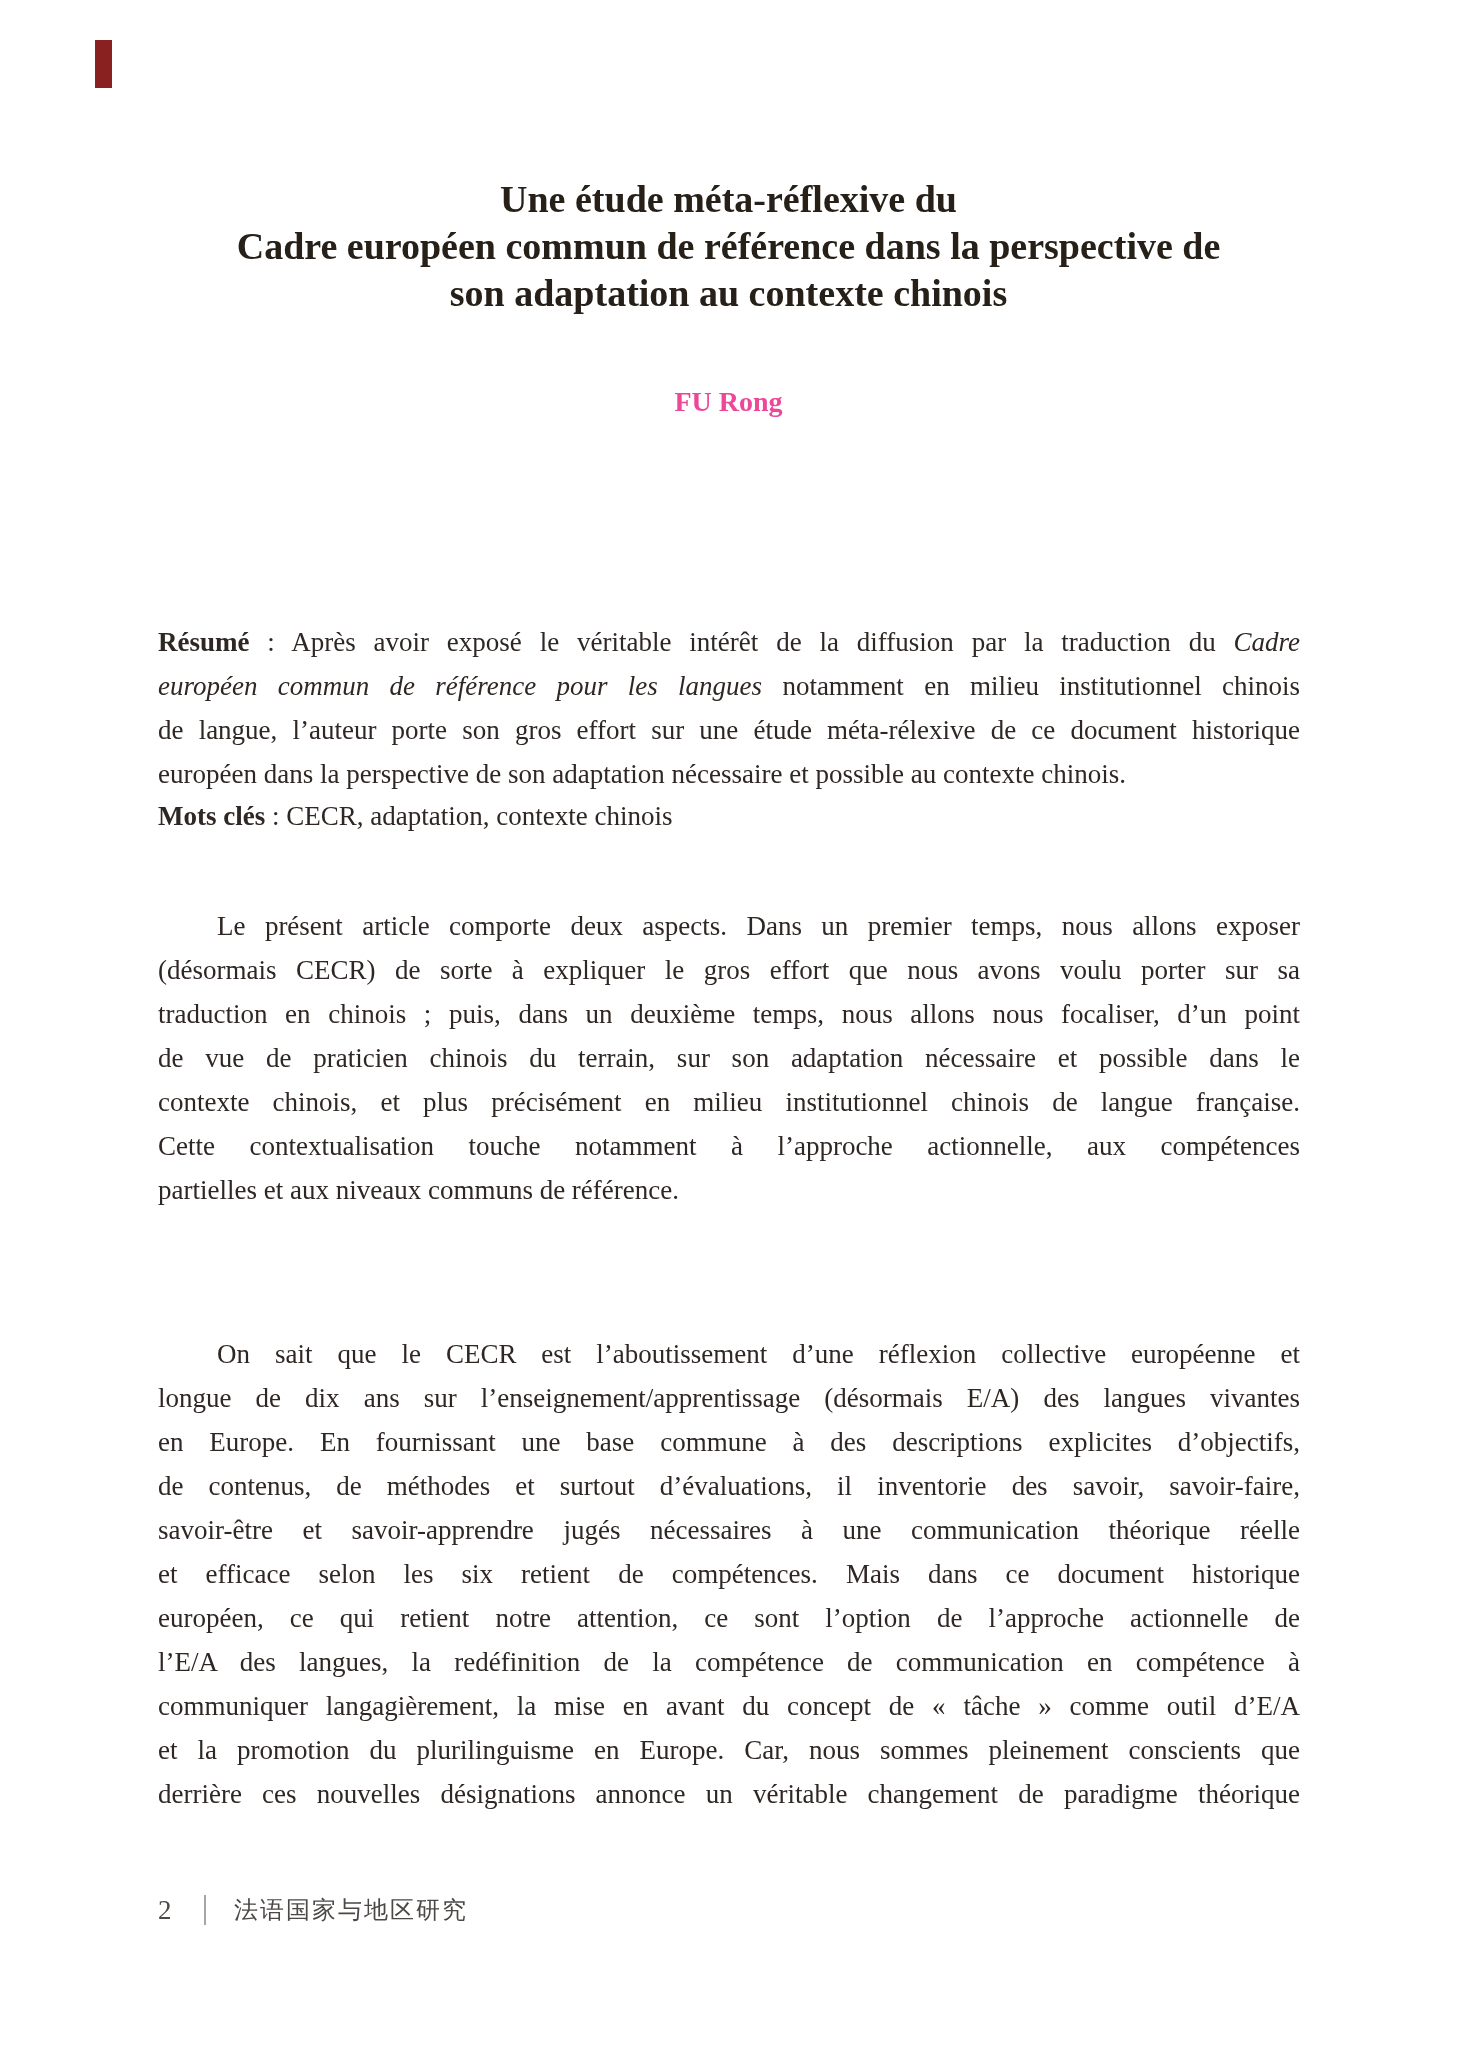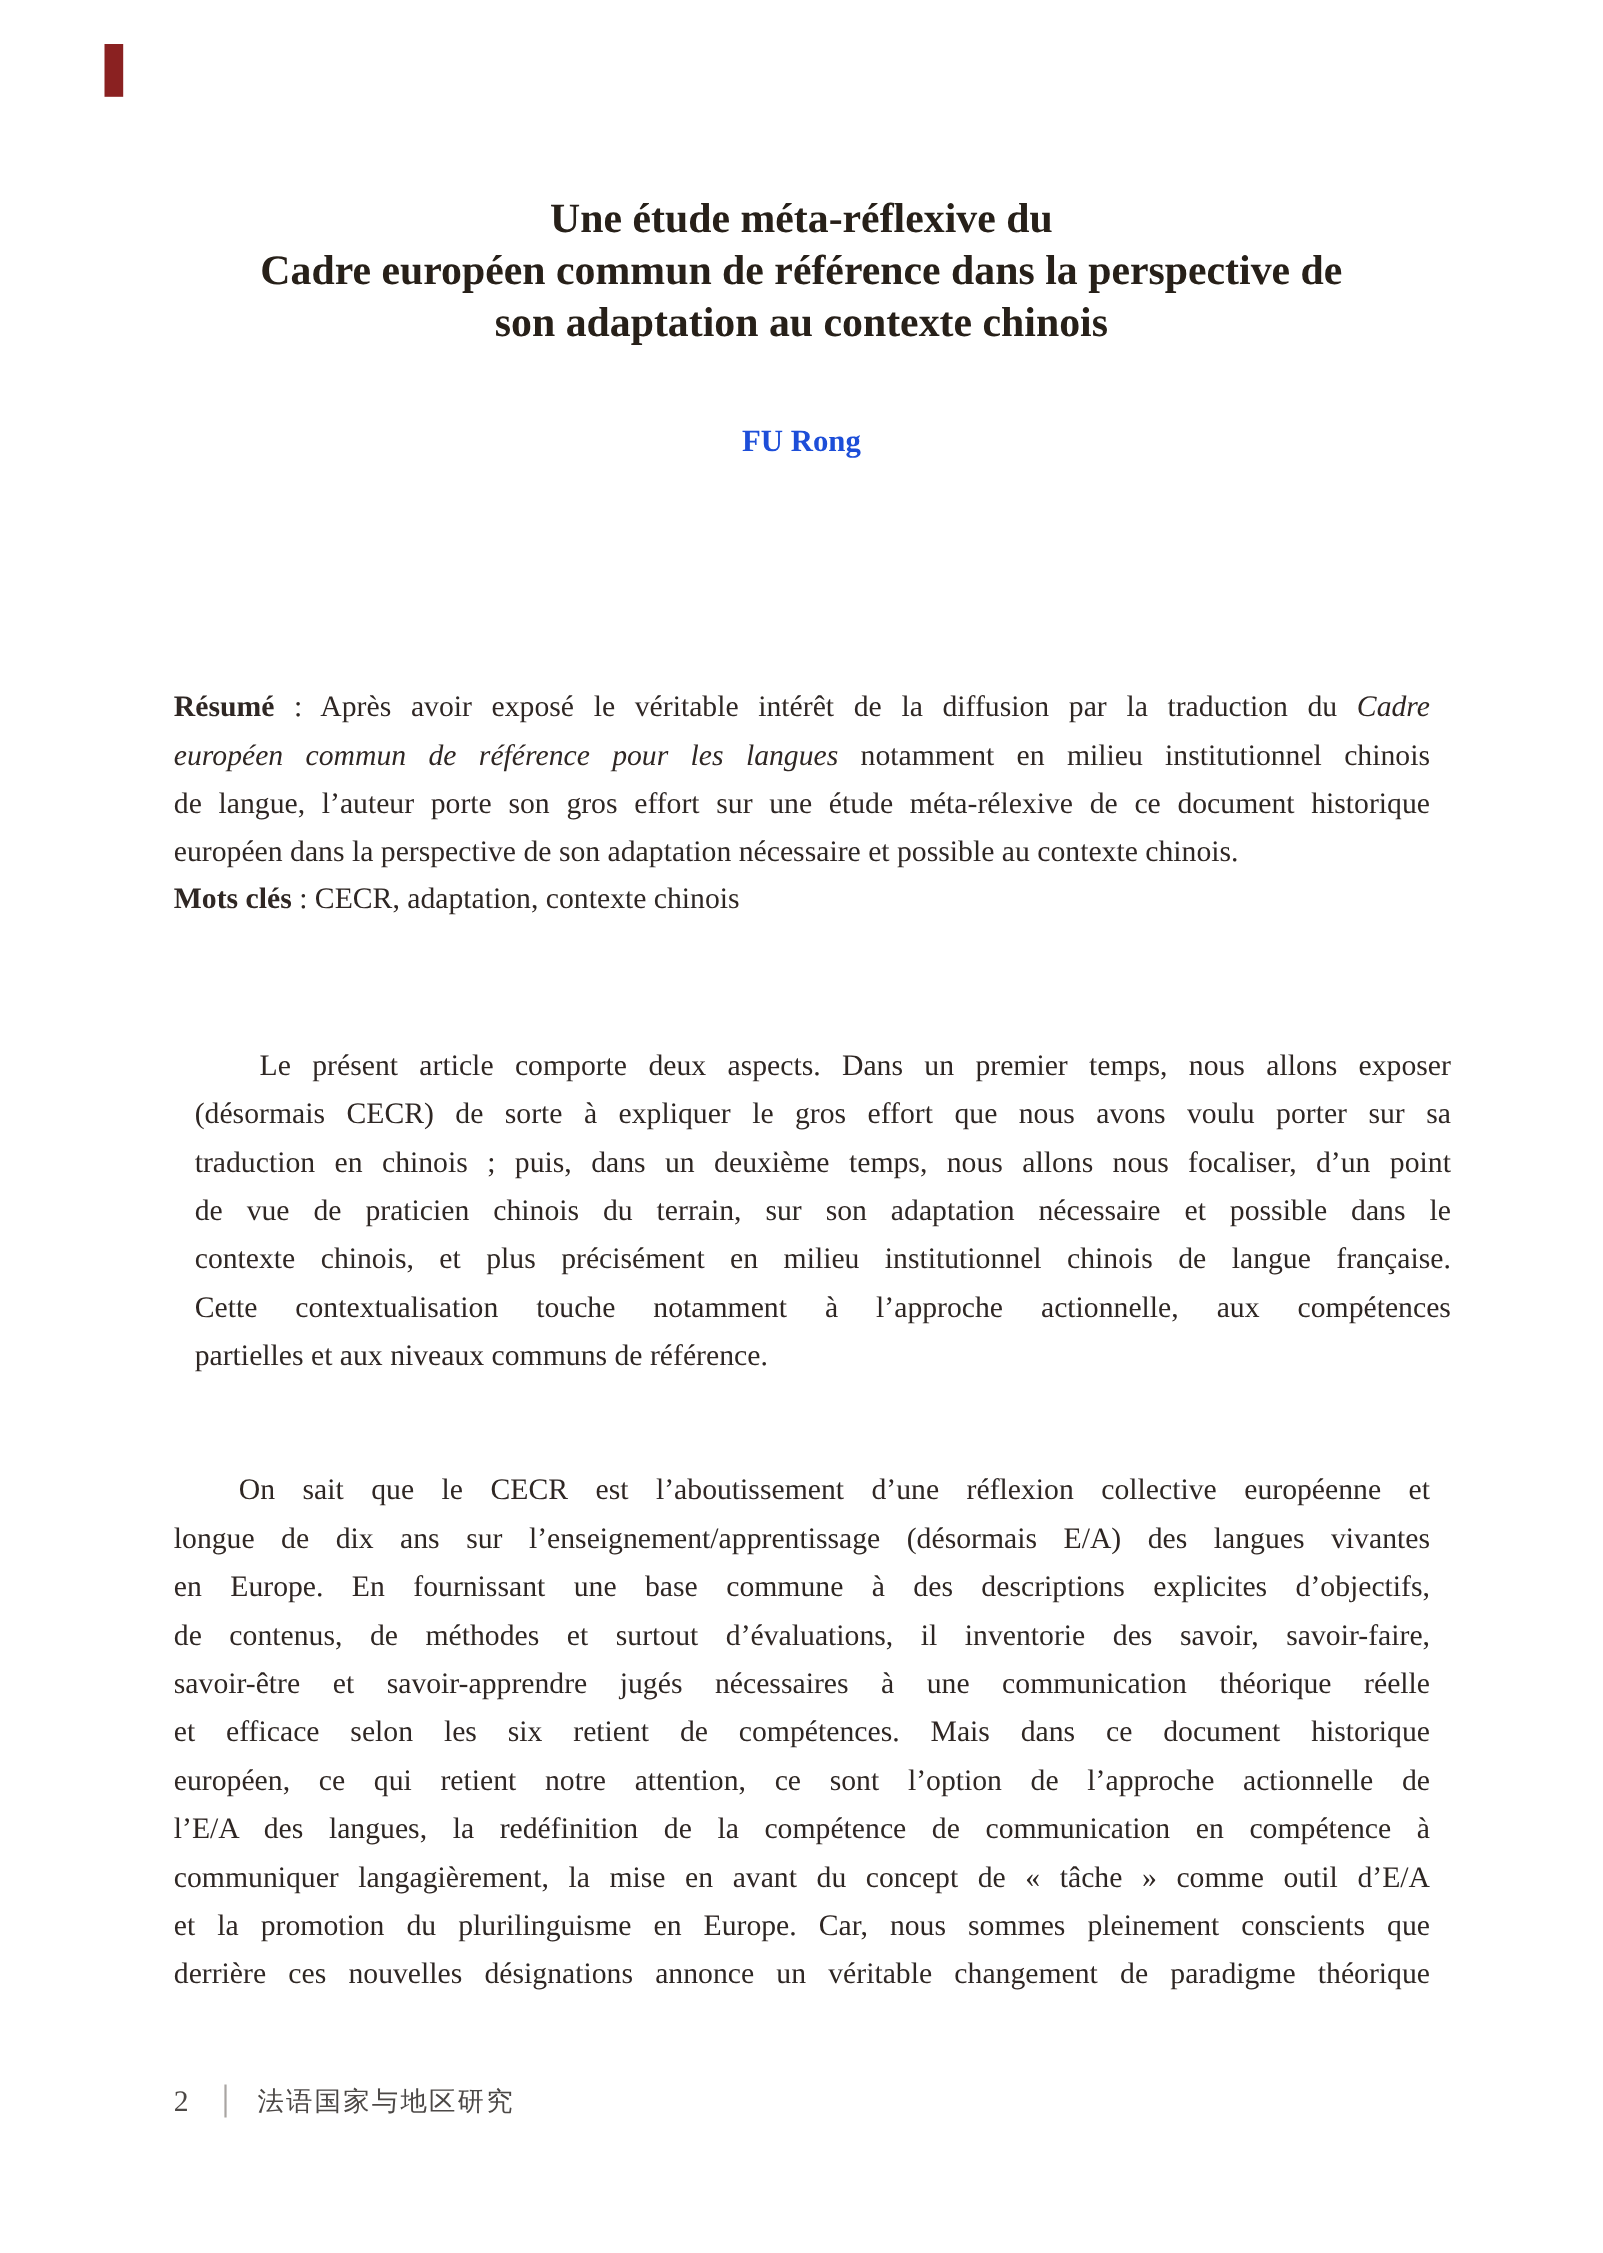--- a/index.html
+++ b/index.html
@@ -8,32 +8,32 @@
     font-family:"Liberation Serif", serif;color:#2f2724;
     -webkit-font-smoothing:antialiased;
   }
   .page{position:absolute;inset:0;overflow:hidden;}
 
   .red-marker{position:absolute;left:95px;top:40px;width:17px;height:48px;background:#8a2121;}
 
   .title-block{position:absolute;left:0;right:0;top:176px;text-align:center;
     font-weight:bold;font-size:38px;line-height:47px;color:#272019;}
   .author{position:absolute;left:0;right:0;top:386px;text-align:center;
-    font-weight:bold;font-size:28px;color:#1d4ed8;}
+    font-weight:bold;font-size:28px;color:#ec4899;}
 
   .textblock{position:absolute;left:158px;width:1142px;font-size:27px;}
   .line{height:44px;line-height:44px;white-space:nowrap;}
   .line.just{white-space:normal;text-align:justify;text-align-last:justify;}
   .line.ind{text-indent:59px;}
   .b{font-weight:bold;}
   .i{font-style:italic;}
 
   #abstract{top:590px;margin-top:30px;}
   #keywords{top:794px;}
-  #para1{top:946px;margin-left:19px;}
+  #para1{top:904px;}
   #para2{top:1332px;}
 
   .section-heading{position:absolute;left:158px;width:1142px;top:1279px;
     font-weight:bold;font-size:30px;color:#272019;}
 
   .footer{position:absolute;left:158px;top:1894px;display:flex;align-items:center;color:#4c4846;}
   .footer .pagenum{font-size:27px;width:46px;}
   .footer .divider{width:2px;height:30px;background:#a9a5a2;margin:0 0 0 0;}
   .footer .journal{font-size:24px;margin-left:28px;letter-spacing:2px;font-family:Liberation Mono, monospace;}
 </style>

